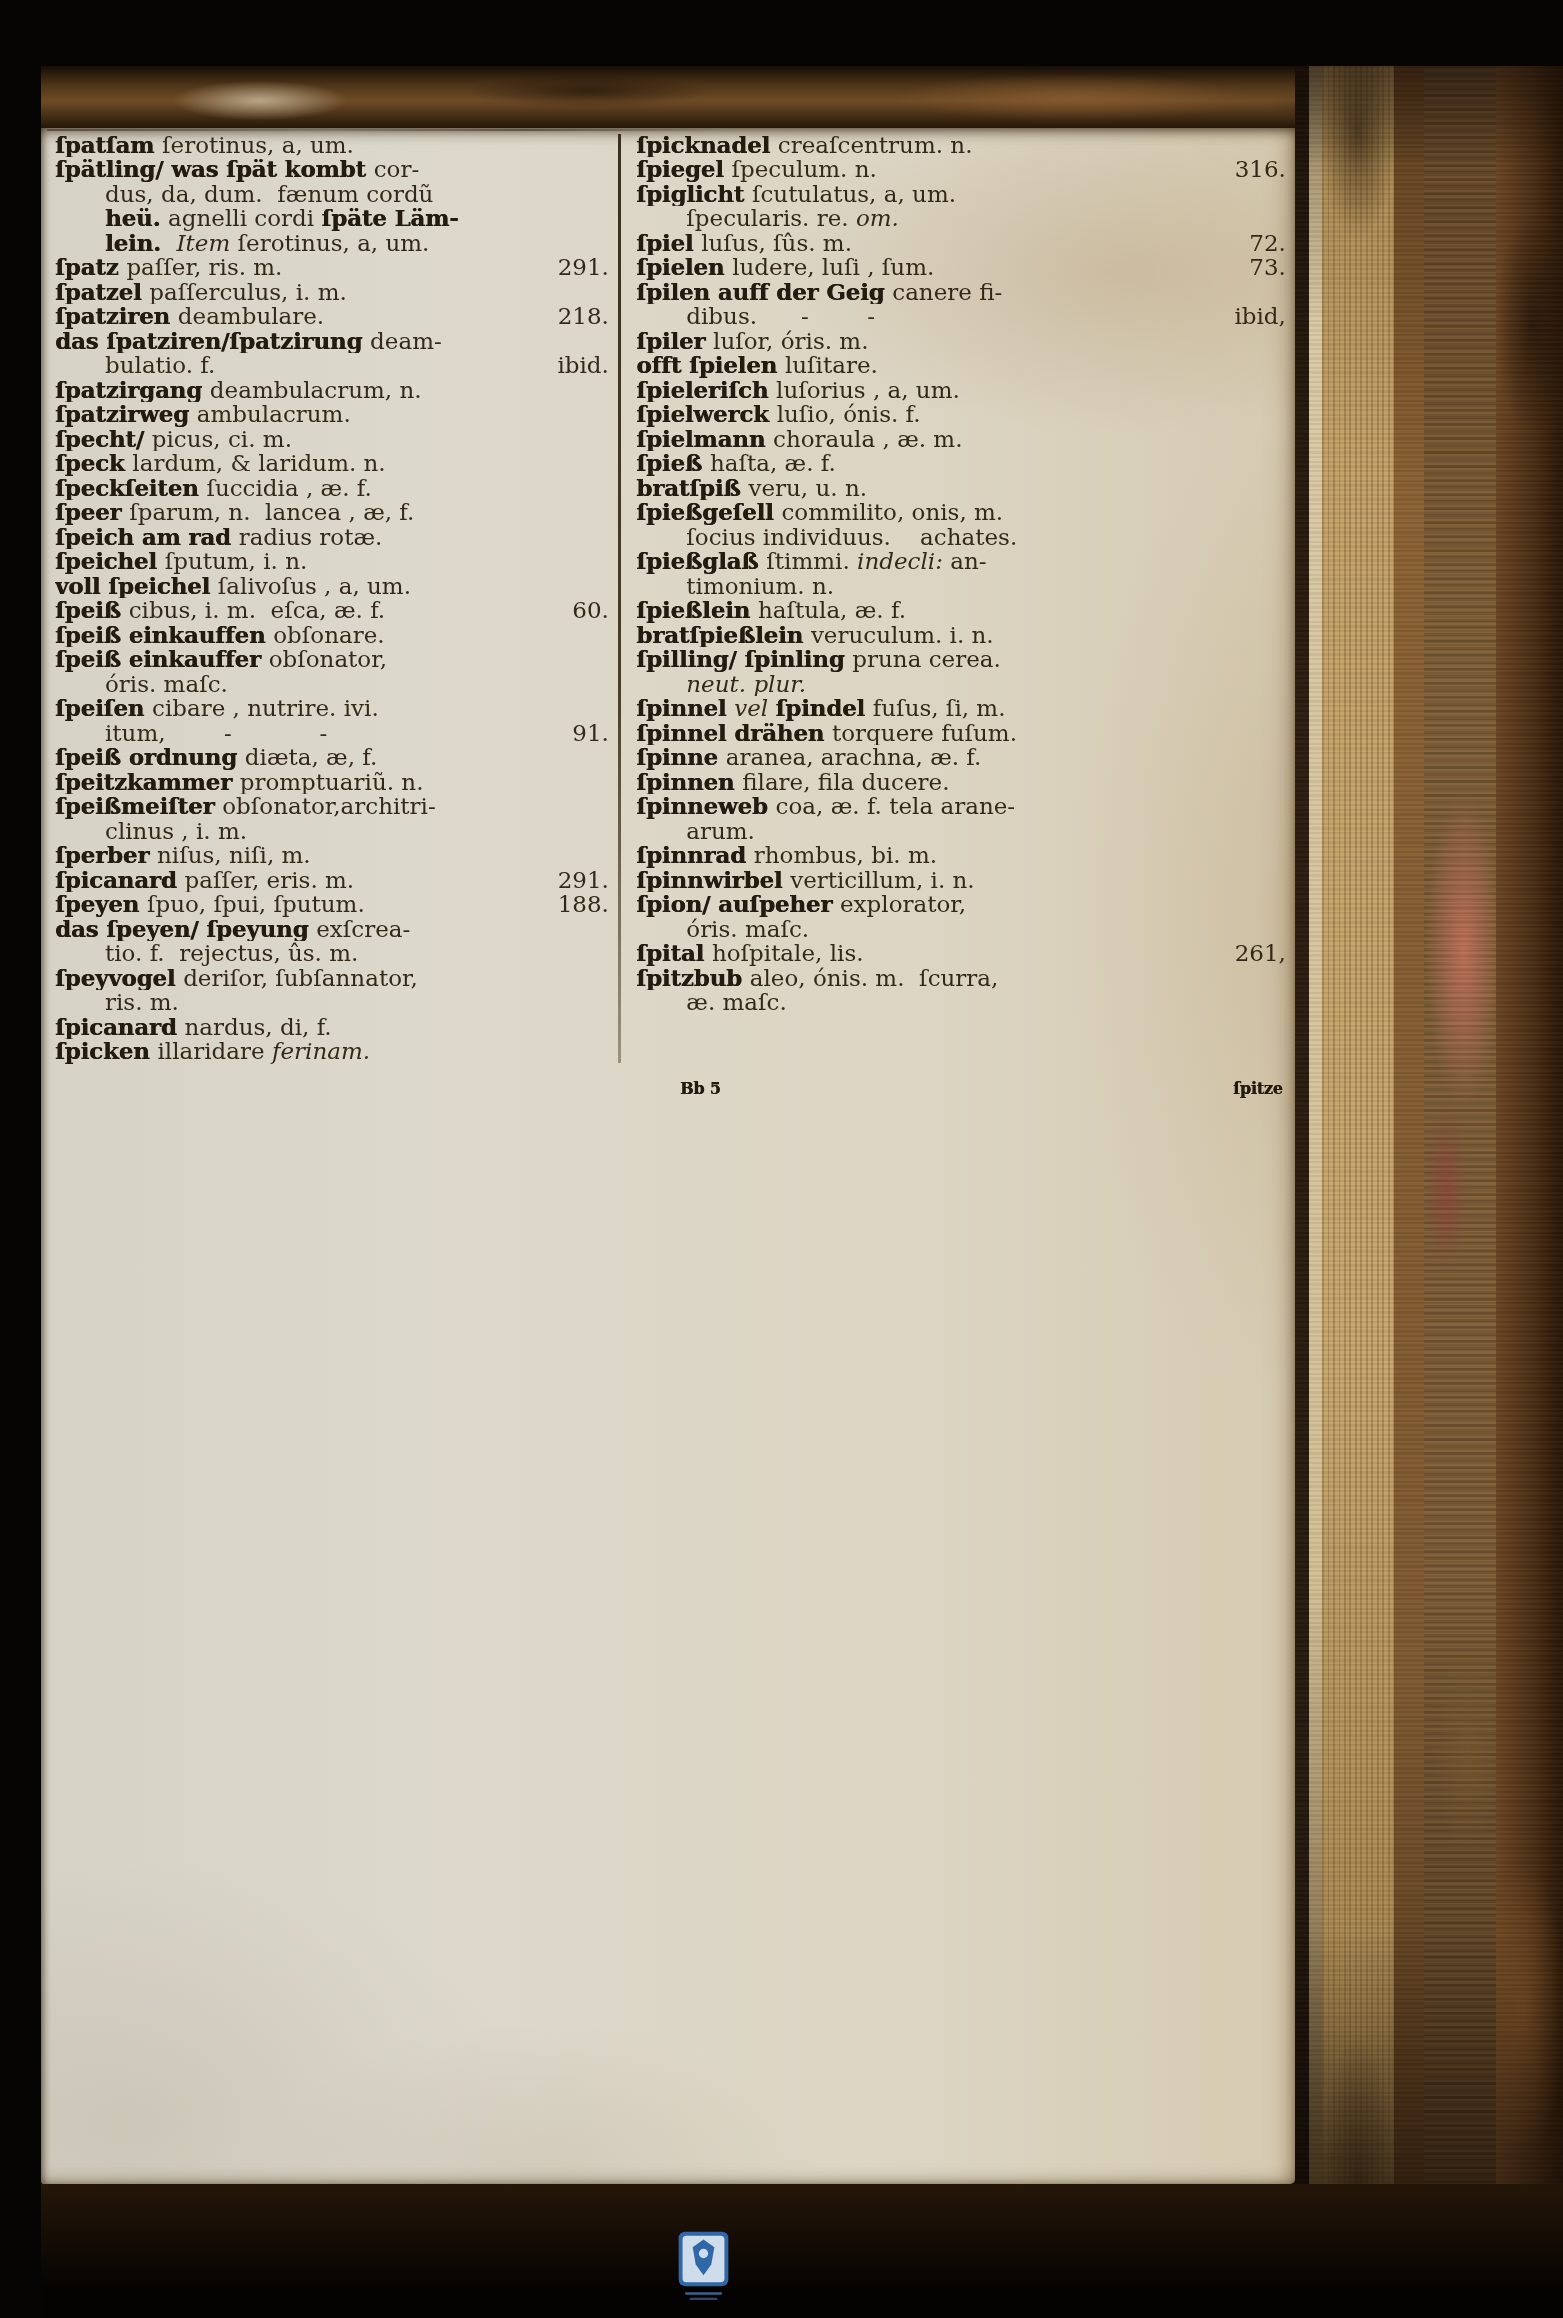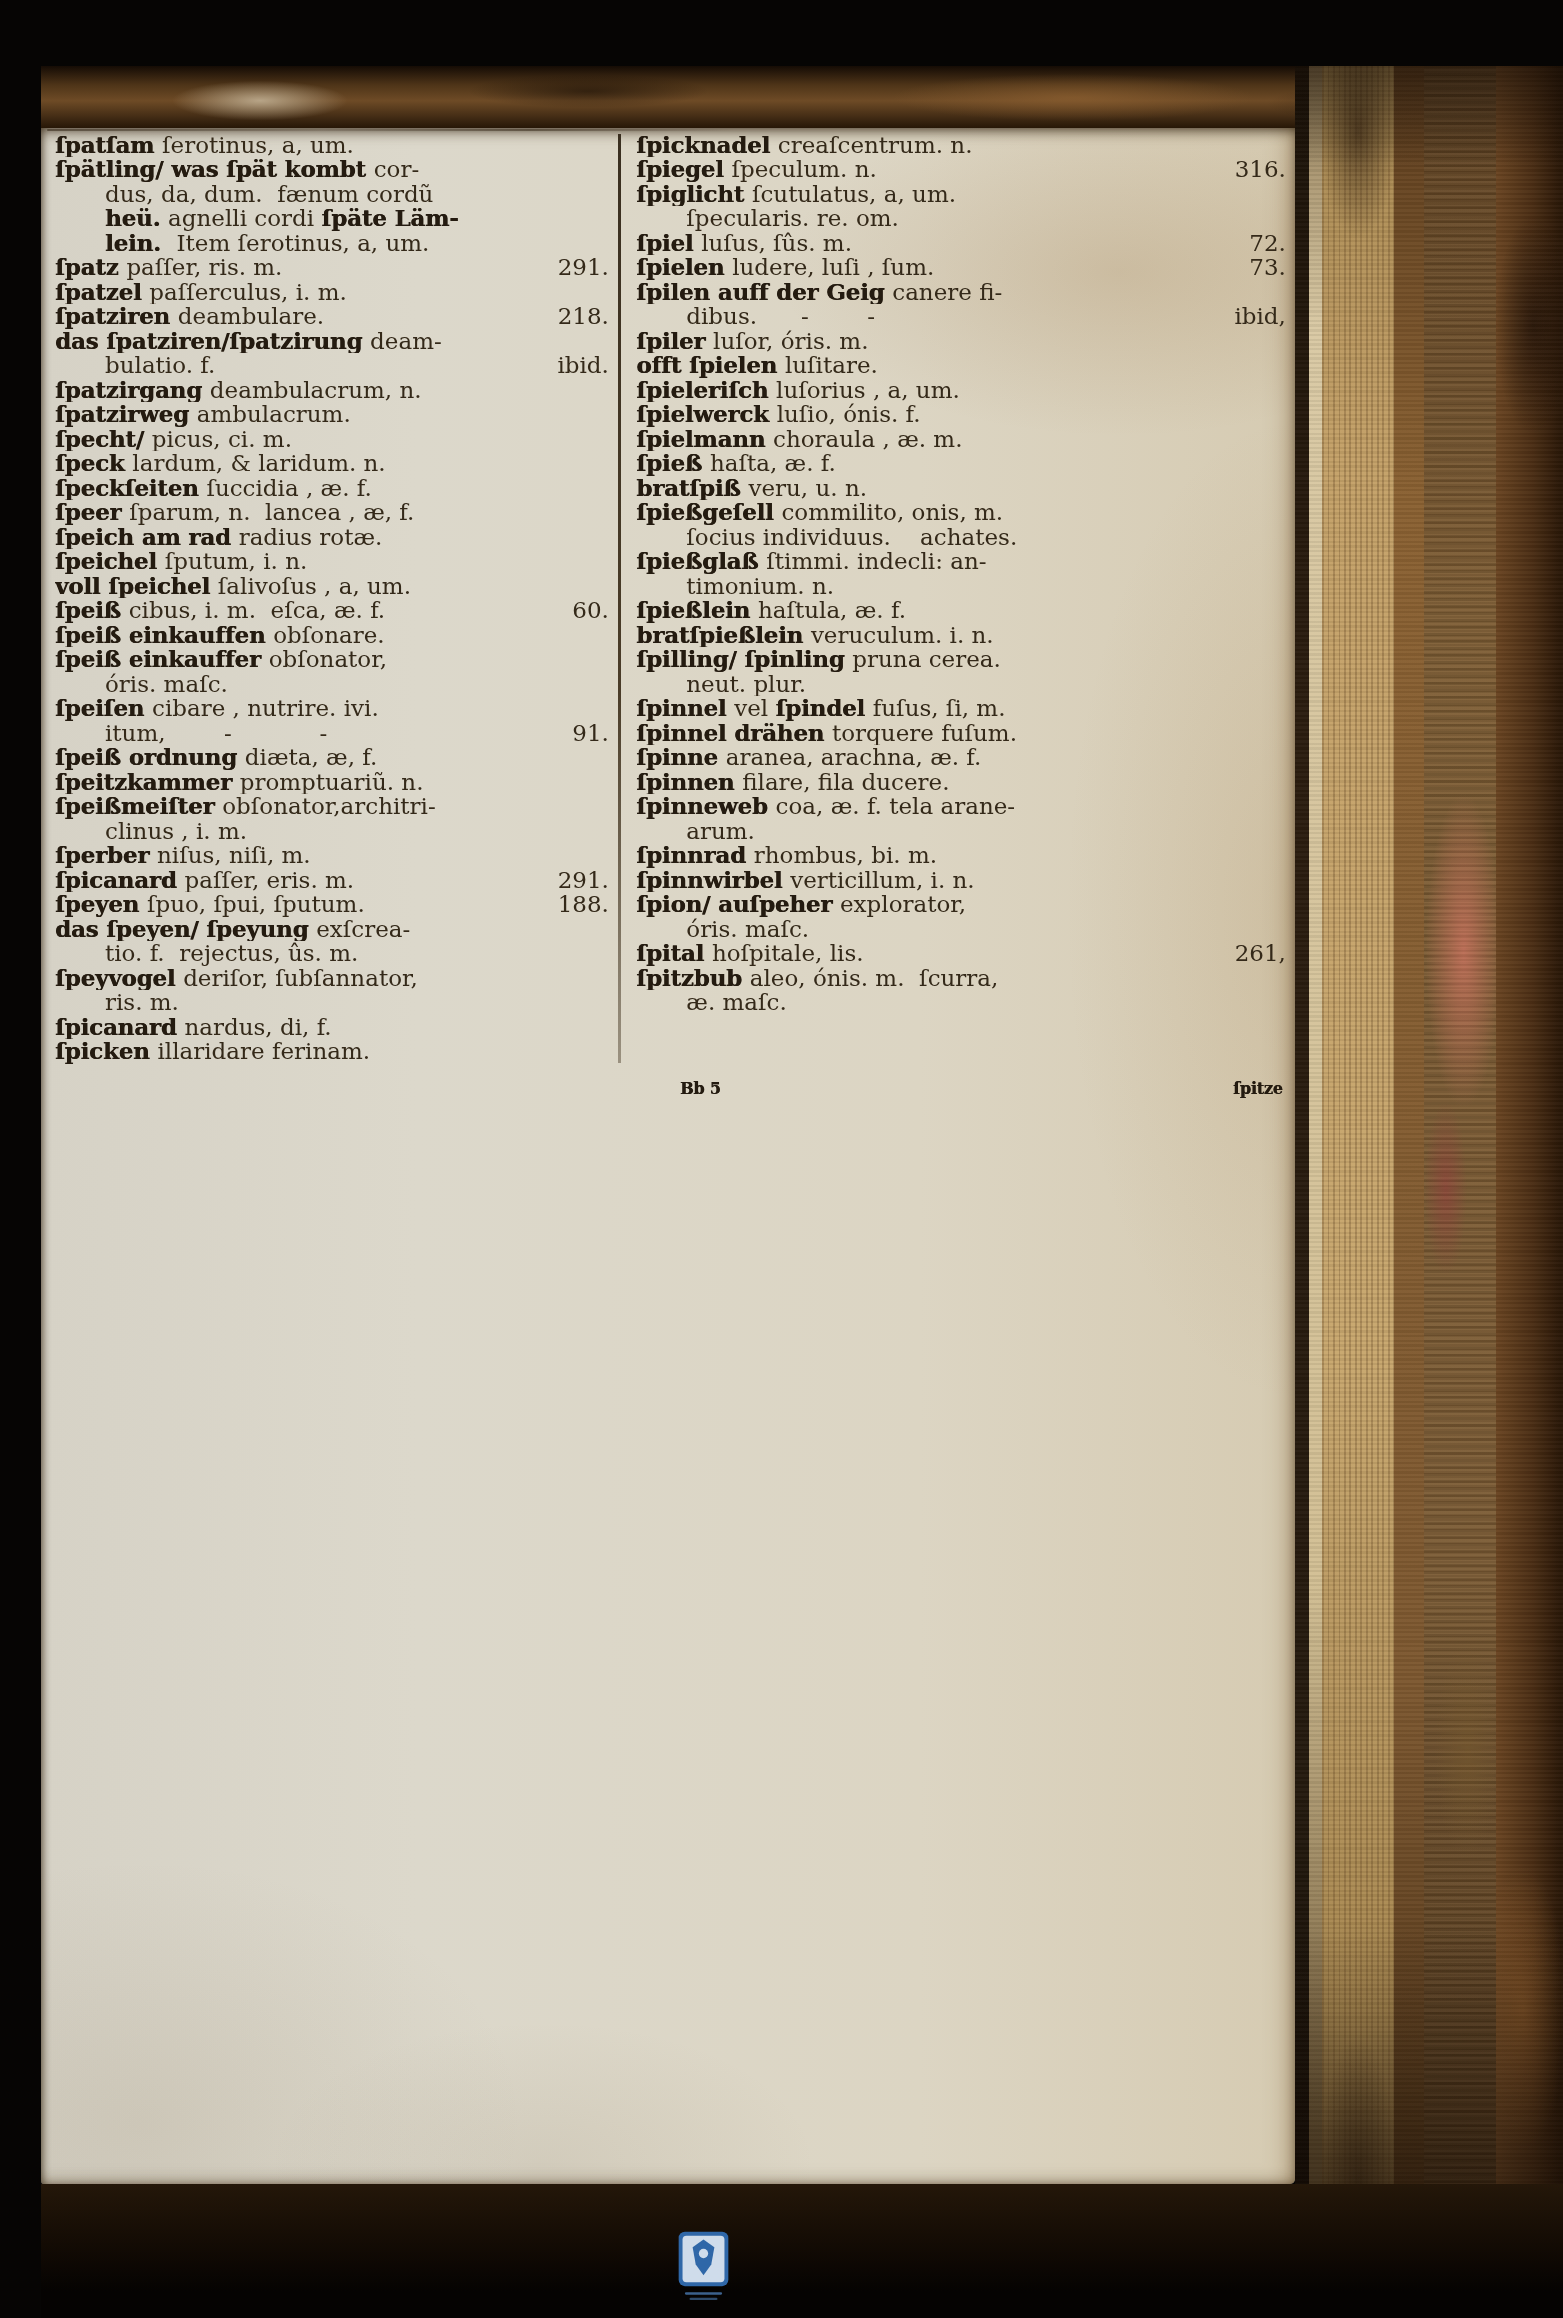--- a/index.html
+++ b/index.html
@@ -50,21 +50,21 @@
     width:2.3px; margin:1.6px 6.3px 0 6.3px; height:929px;
     background:linear-gradient(180deg, #3a2f20, #4a3c28 60%, rgba(74,60,40,.45));
   }
   .col-right { flex:1; padding-left:9.4px; }
 
   .line { display:flex; align-items:baseline; height:24.5px; line-height:24.5px; font-size:23px; overflow:hidden; }
   .ind { padding-left:50px; }
   .seg { white-space:pre; }
   .seg-g { font-weight:700; color:#241b10; letter-spacing:-0.2px; text-shadow:0.4px 0 currentColor; }
   .seg-l { color:#342919; }
-  .seg-it { color:#342919; }
+  .seg-it { color:#342919; font-style:italic; }
   .seg-num { margin-left:auto; color:#342919; padding-right:3.1px; }
 
   .footer-line {
     position:absolute; top:943px; left:625px; right:6.3px;
     display:flex; justify-content:space-between; align-items:baseline;
     font-size:24px; line-height:26.6px;
   }
   .footer-line .seg-g { font-size:16px; }
 
   

